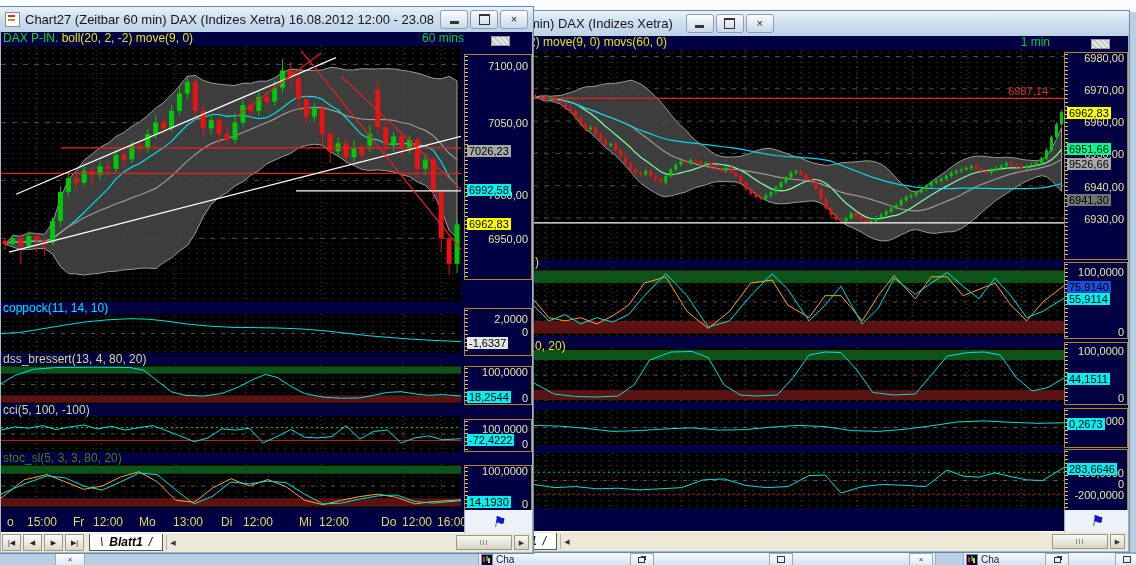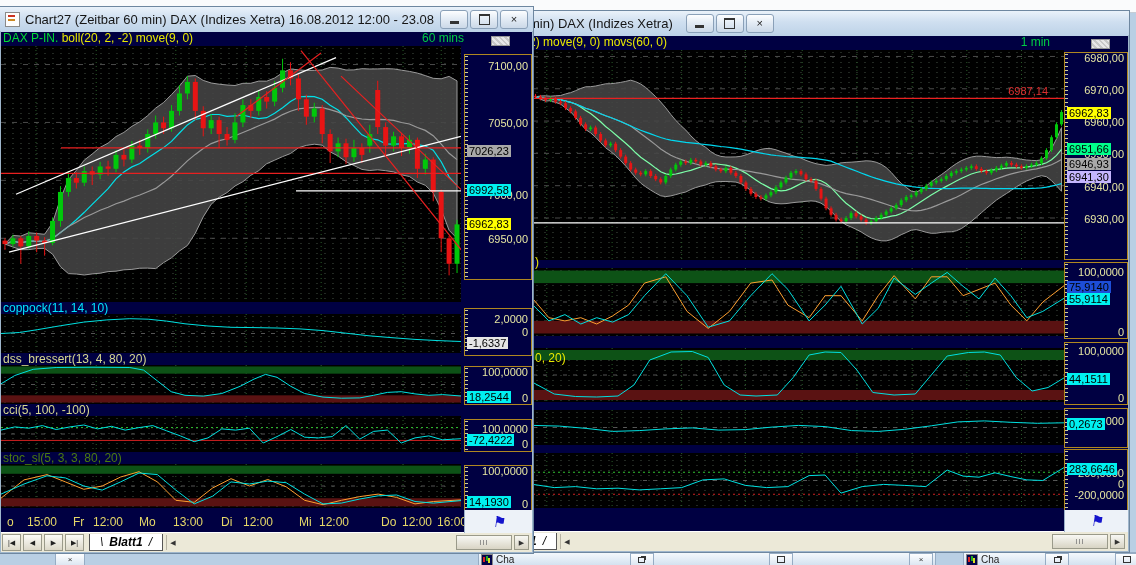--- a/index.html
+++ b/index.html
@@ -426,22 +426,22 @@
         </svg>
         <div class="axisbox" style="left: 539px; top: 16px; width: 62px; height: 206px; position: absolute;">
           <span class="aplain" style="top: -1px;">6980,00</span>
           <span class="aplain" style="top: 30.7692px;">6970,00</span>
           <span class="aplain" style="top: 63.0769px;">6960,00</span>
           <span class="aplain" style="top: 95.3846px;">6950,00</span>
           <span class="aplain" style="top: 127.692px;">6940,00</span>
           <span class="aplain" style="top: 160px;">6930,00</span>
           <span class="abadge" style="background: rgb(255, 255, 0); top: 53.9338px;">6962,83</span>
           <span class="abadge" style="background: rgb(0, 255, 140); top: 90.0215px;">6951,66</span>
-          <span class="abadge" style="background: rgb(168, 168, 168); top: 105.303px;">6946,93</span>
-          <span class="abadge" style="background: #c4b5fd; top: 118px;">6941,30</span>
+          <span class="abadge" style="background: rgb(168, 168, 168); top: 105.303px;">9526,66</span>
+          <span class="abadge" style="background: #737373; top: 141px;">6941,30</span>
         </div>
         <div class="axisbox" style="left: 539px; top: 226px; width: 62px; height: 75px; position: absolute;">
           <span class="aplain" style="top: 2.51852px;">100,0000</span>
           <span class="abadge" style="background: #1d4ed8; top: 17.6838px;">75,9140</span>
           <span class="abadge" style="background: rgb(0, 240, 240); top: 30.278px;">55,9114</span>
           <span class="aplain" style="top: 63px;">0</span>
         </div>
         <div class="axisbox" style="left: 539px; top: 306px; width: 62px; height: 61px; position: absolute;">
           <span class="aplain" style="top: 2px;">100,0000</span>
           <span class="abadge" style="background: rgb(0, 240, 240); top: 29.9244px;">44,1511</span>
@@ -451,21 +451,21 @@
           <span class="aplain" style="top: 5.625px;">000</span>
           <span class="abadge" style="background: rgb(0, 240, 240); top: 8.82225px;">0,2673</span>
         </div>
         <div class="axisbox" style="left: 539px; top: 413px; width: 62px; height: 60px; position: absolute;">
           <span class="aplain" style="top: 17.25px;">200,0000</span>
           <span class="abadge" style="background: rgb(0, 240, 240); top: 12.6484px;">283,6646</span>
           <span class="aplain" style="top: 28.25px;">0</span>
           <span class="aplain" style="top: 39.25px;">-200,0000</span>
         </div>
         <div class="panelabel" style="left: 10px; top: 220px; color: rgb(232, 232, 0); position: absolute;">)</div>
-        <div class="panelabel" style="left: 10px; top: 316px; color: rgb(232, 232, 0); position: absolute;">0, 20)</div>
+        <div class="panelabel" style="left: 10px; top: 304px; color: rgb(232, 232, 0); position: absolute;">0, 20)</div>
         <div class="panelabel" style="left: 10px; top: 362px; color: rgb(232, 232, 0); position: absolute;"></div>
         <div class="panelabel" style="left: 10px; top: 405px; color: rgb(232, 232, 0); position: absolute;"></div>
         <div class="corner" style="left: 539px; top: 474px; width: 66px; height: 22px; position: absolute;">
           <span class="flag">⚑</span>
         </div>
       </div>
   </div>
 
   <div class="win" style="left:-1px;top:6px;width:533px;height:546px;z-index:3;">
     <div class="titlebar">

